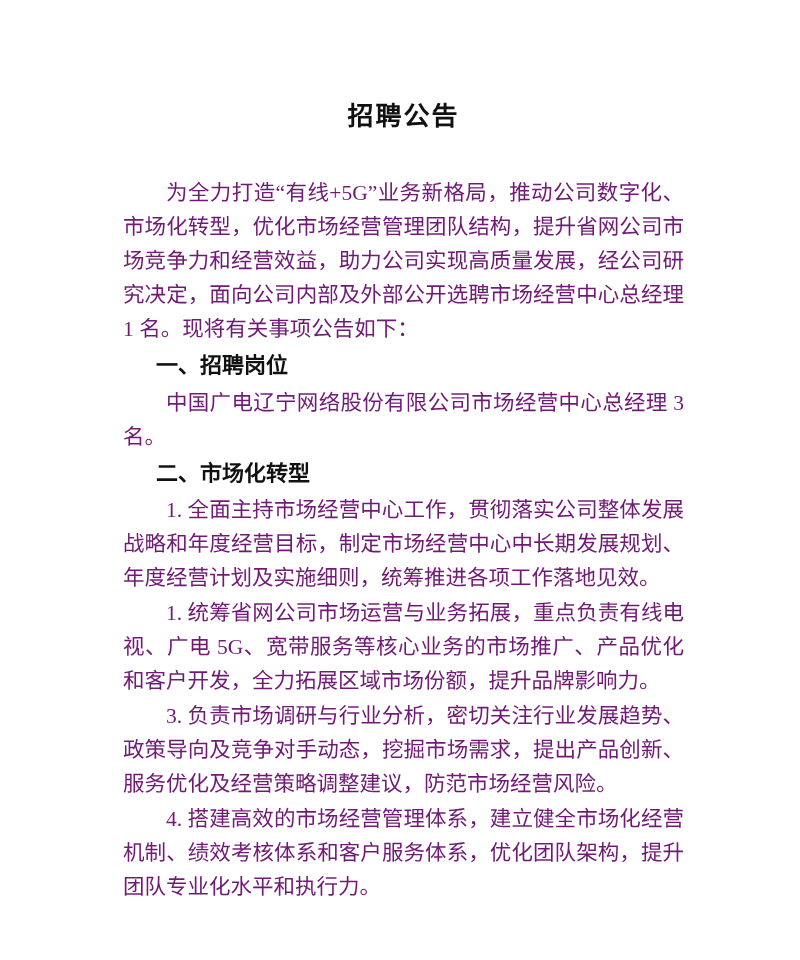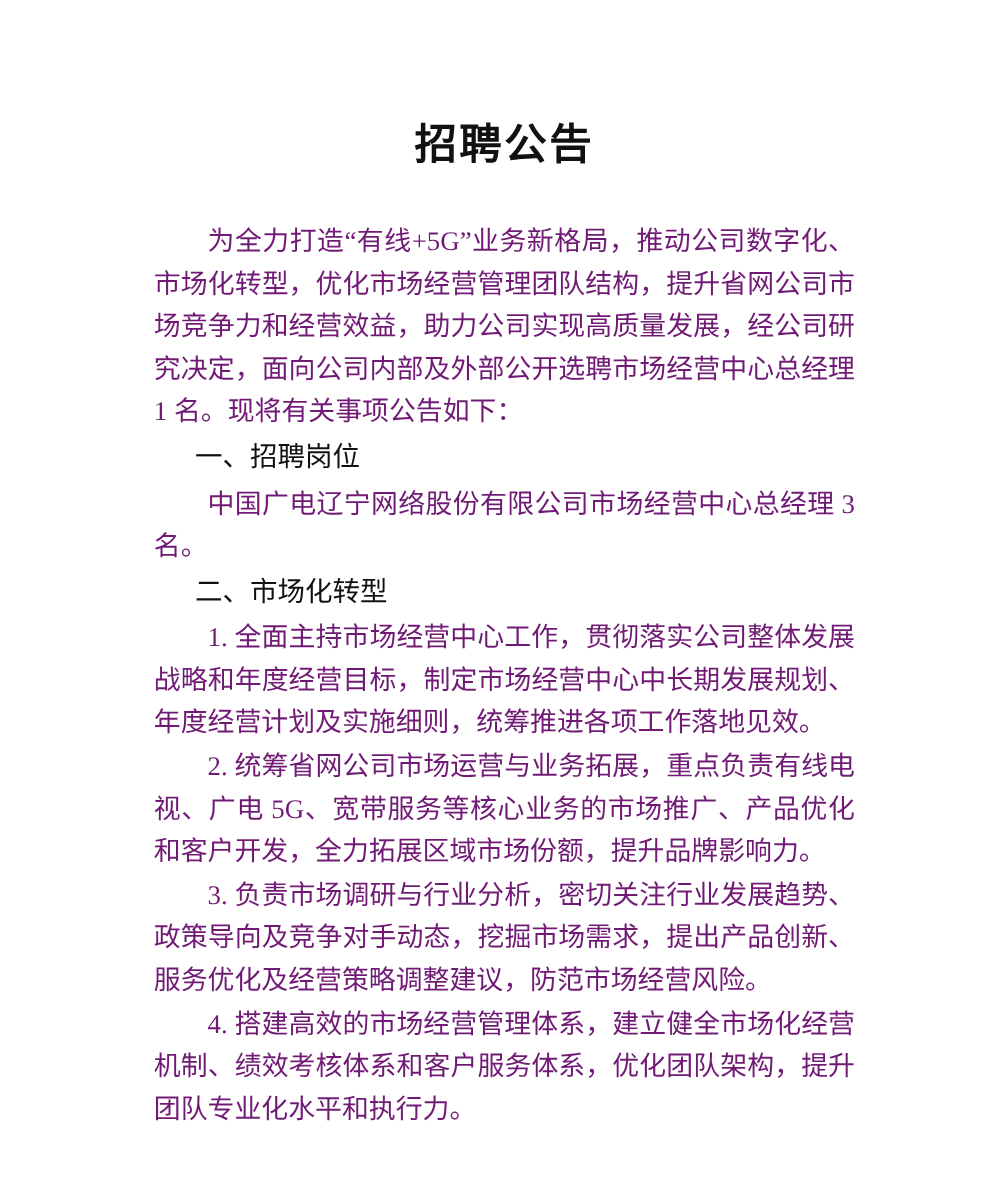--- a/index.html
+++ b/index.html
@@ -18,41 +18,41 @@
   }
   .doc {
     position: absolute;
     left: 122px;
     width: 563px;
     top: 95px;
   }
   .doc-title {
     margin: 0 0 37px 0;
     text-align: center;
-    font-size: 34px;
+    font-size: 26px;
     line-height: 44px;
     font-weight: bold;
     letter-spacing: 2px;
     color: #111111;
     font-family: "Liberation Serif", "DejaVu Serif", serif;
   }
   .para {
     margin: 1px;
     font-size: 21.5px;
     line-height: 34px;
     text-align: justify;
     text-indent: 2em;
     word-break: break-all;
     color: #701a75;
   }
   .section-heading {
     margin: 0;
     font-size: 22px;
     line-height: 37.5px;
-    font-weight: normal;
+    font-weight: bold;
     text-indent: 1.55em;
     color: #111111;
     font-family: "Liberation Sans", "DejaVu Sans", sans-serif;
   }
 </style>
 </head>
 <body>
 
 <div class="page">
   <div class="doc">
@@ -62,20 +62,20 @@
     <p class="para">为全力打造“有线+5G”业务新格局，推动公司数字化、市场化转型，优化市场经营管理团队结构，提升省网公司市场竞争力和经营效益，助力公司实现高质量发展，经公司研究决定，面向公司内部及外部公开选聘市场经营中心总经理 1 名。现将有关事项公告如下：</p>
 
     <p class="section-heading">一、招聘岗位</p>
 
     <p class="para">中国广电辽宁网络股份有限公司市场经营中心总经理 3 名。</p>
 
     <p class="section-heading">二、市场化转型</p>
 
     <p class="para">1. 全面主持市场经营中心工作，贯彻落实公司整体发展战略和年度经营目标，制定市场经营中心中长期发展规划、年度经营计划及实施细则，统筹推进各项工作落地见效。</p>
 
-    <p class="para">2. 统筹省网公司市场运营与业务拓展，重点负责有线电视、广电 5G、宽带服务等核心业务的市场推广、产品优化和客户开发，全力拓展区域市场份额，提升品牌影响力。</p>
+    <p class="para">1. 统筹省网公司市场运营与业务拓展，重点负责有线电视、广电 5G、宽带服务等核心业务的市场推广、产品优化和客户开发，全力拓展区域市场份额，提升品牌影响力。</p>
 
     <p class="para">3. 负责市场调研与行业分析，密切关注行业发展趋势、政策导向及竞争对手动态，挖掘市场需求，提出产品创新、服务优化及经营策略调整建议，防范市场经营风险。</p>
 
     <p class="para">4. 搭建高效的市场经营管理体系，建立健全市场化经营机制、绩效考核体系和客户服务体系，优化团队架构，提升团队专业化水平和执行力。</p>
 
   </div>
 </div>
 
 </body></html>

